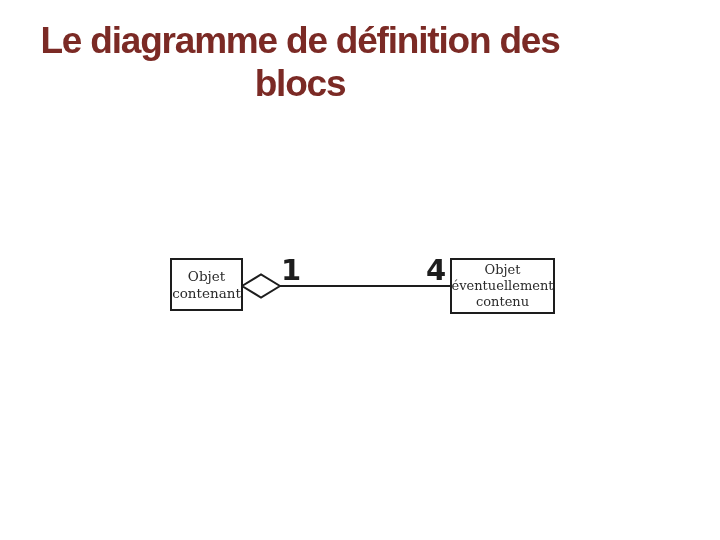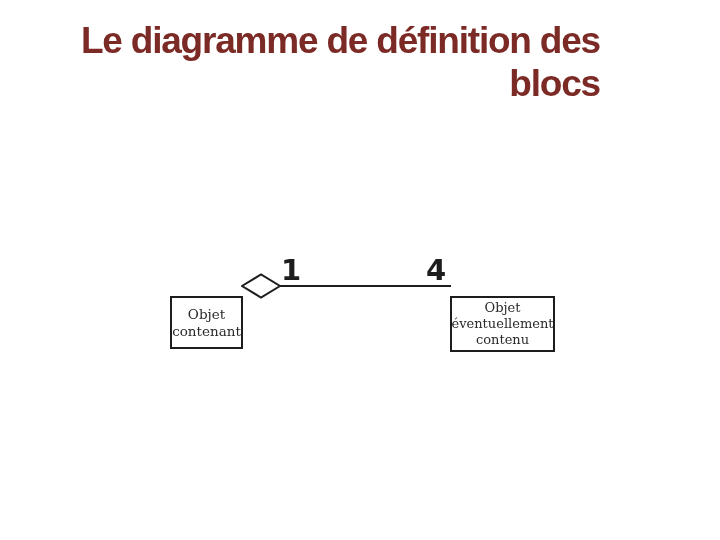--- a/index.html
+++ b/index.html
@@ -14,21 +14,21 @@
     background: #ffffff;
     overflow: hidden;
     font-family: "Liberation Sans", sans-serif;
   }
   .title {
     position: absolute;
     top: 20px;
     left: 0;
     width: 600px;
     margin: 0;
-    text-align: right;
+    text-align: center;
     font-family: "Liberation Sans", sans-serif;
     font-size: 37px;
     font-weight: 700;
     letter-spacing: -1.2px;
     color: #7b2a25;
     line-height: 1.15;
   }
   .subtitle {
     position: absolute;
     top: 72px;
@@ -56,21 +56,20 @@
     box-sizing: border-box;
     background: #ffffff;
     border: 2px solid #1d1d1d;
     display: flex;
     flex-direction: column;
     justify-content: center;
     align-items: center;
     text-align: center;
     font-family: "DejaVu Serif", "Liberation Serif", serif;
     color: #2a2a2a;
-    margin-top: 38px;
   }
   .block-left {
     left: 170px;
     top: 258px;
     width: 73px;
     height: 53px;
     font-size: 13.5px;
     line-height: 17px;
   }
   .block-right {

